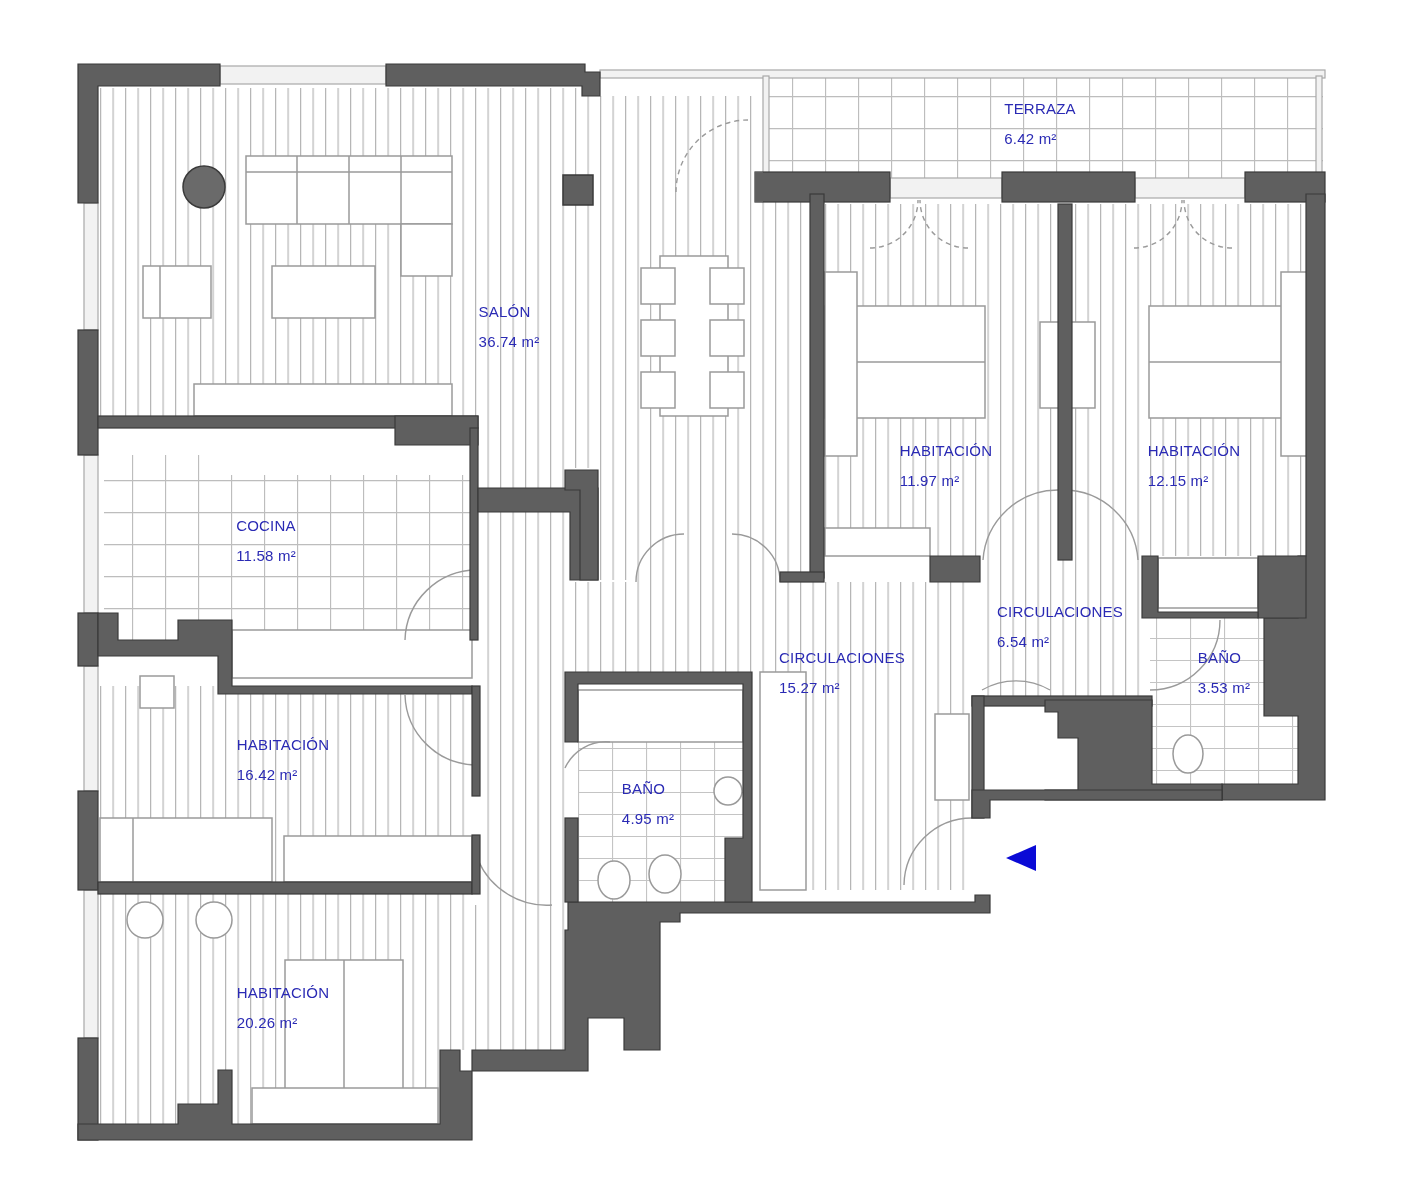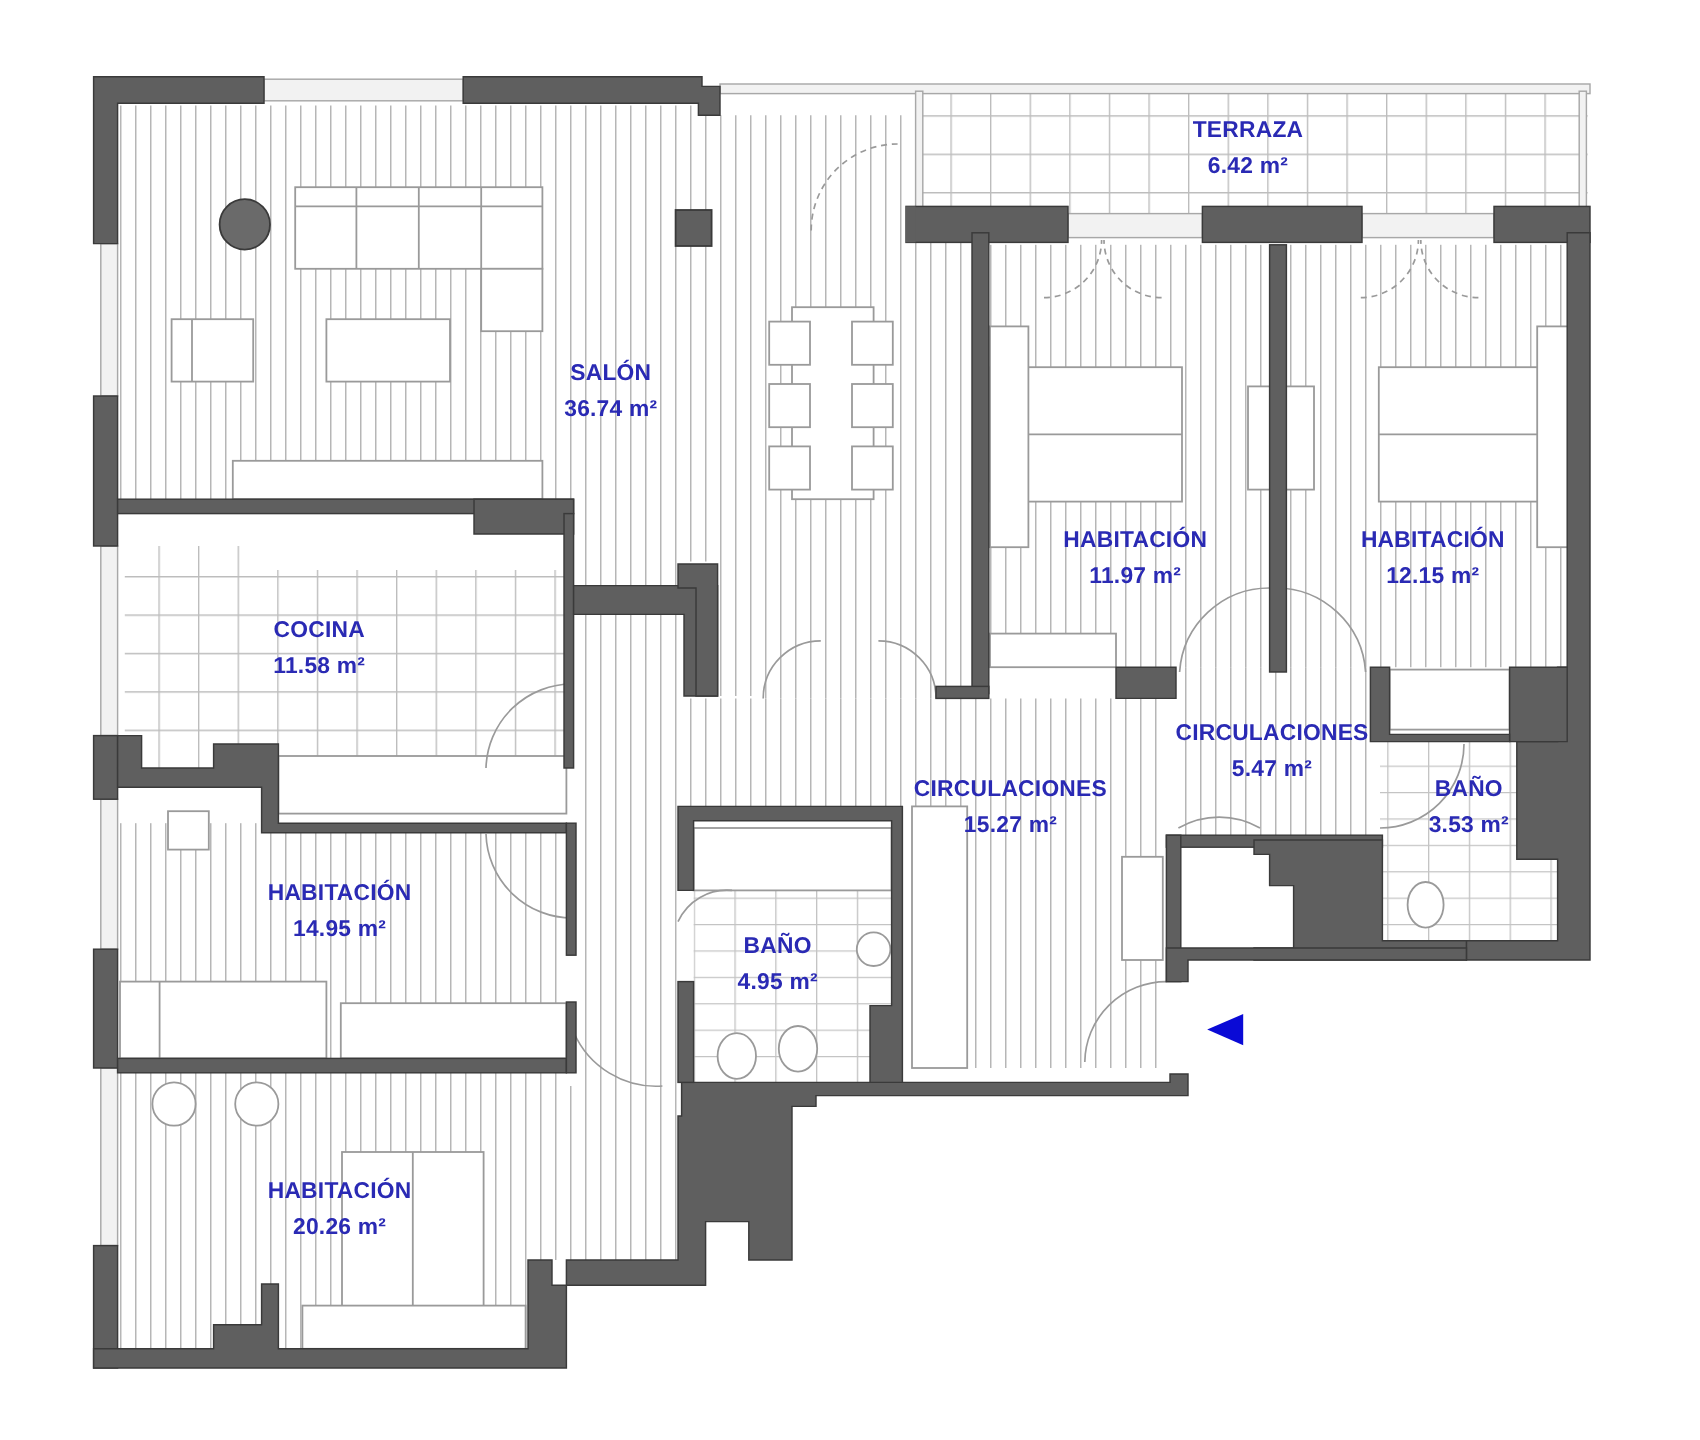--- a/index.html
+++ b/index.html
@@ -1,18 +1,18 @@
 <!DOCTYPE html>
 <html><head>
 <meta charset="utf-8">
 <style>
   html, body { margin: 0; padding: 0; background: #ffffff; }
   body { width: 1417px; height: 1200px; overflow: hidden; position: relative; font-family: "Liberation Sans", sans-serif; }
   #plan { position: absolute; left: 0; top: 0; width: 1417px; height: 1200px; }
-  .room-label { position: absolute; transform: translate(-50%, 0); text-align: center; color: #2a2ab4; font-family: "Liberation Sans", sans-serif; font-size: 19px; line-height: 30px; white-space: nowrap; letter-spacing: 0.2px; font-weight: bold; }
+  .room-label { position: absolute; transform: translate(-50%, 0); color: #2a2ab4; font-family: "Liberation Sans", sans-serif; font-size: 15px; line-height: 30px; white-space: nowrap; letter-spacing: 0.2px; }
   .room-label span { display: block; }
   .entrance { position: absolute; width: 0; height: 0; border-top: 13px solid transparent; border-bottom: 13px solid transparent; border-right: 30px solid #0a0ad6; }
 </style>
 </head>
 <body>
 
 <svg id="plan" viewBox="0 0 1417 1200" xmlns="http://www.w3.org/2000/svg">
   <defs>
     <pattern id="stripes" patternUnits="userSpaceOnUse" width="12.5" height="20">
       <rect width="12.5" height="20" fill="#ffffff"></rect>
@@ -207,29 +207,29 @@
 <div class="room-label" style="left:266px; top:511px;">
   <span>COCINA</span>
   <span>11.58 m²</span>
 </div>
 <div class="room-label" style="left:842px; top:603px;margin-top:40px;">
   <span>CIRCULACIONES</span>
   <span>15.27 m²</span>
 </div>
 <div class="room-label" style="left:1060px; top:597px;">
   <span>CIRCULACIONES</span>
-  <span>5.47 m²</span>
+  <span>6.54 m²</span>
 </div>
 <div class="room-label" style="left:1224px; top:643px;">
   <span>BAÑO</span>
   <span>3.53 m²</span>
 </div>
 <div class="room-label" style="left:283px; top:730px;">
   <span>HABITACIÓN</span>
-  <span>14.95 m²</span>
+  <span>16.42 m²</span>
 </div>
 <div class="room-label" style="left:648px; top:774px;">
   <span>BAÑO</span>
   <span>4.95 m²</span>
 </div>
 <div class="room-label" style="left:283px; top:978px;">
   <span>HABITACIÓN</span>
   <span>20.26 m²</span>
 </div>
 

